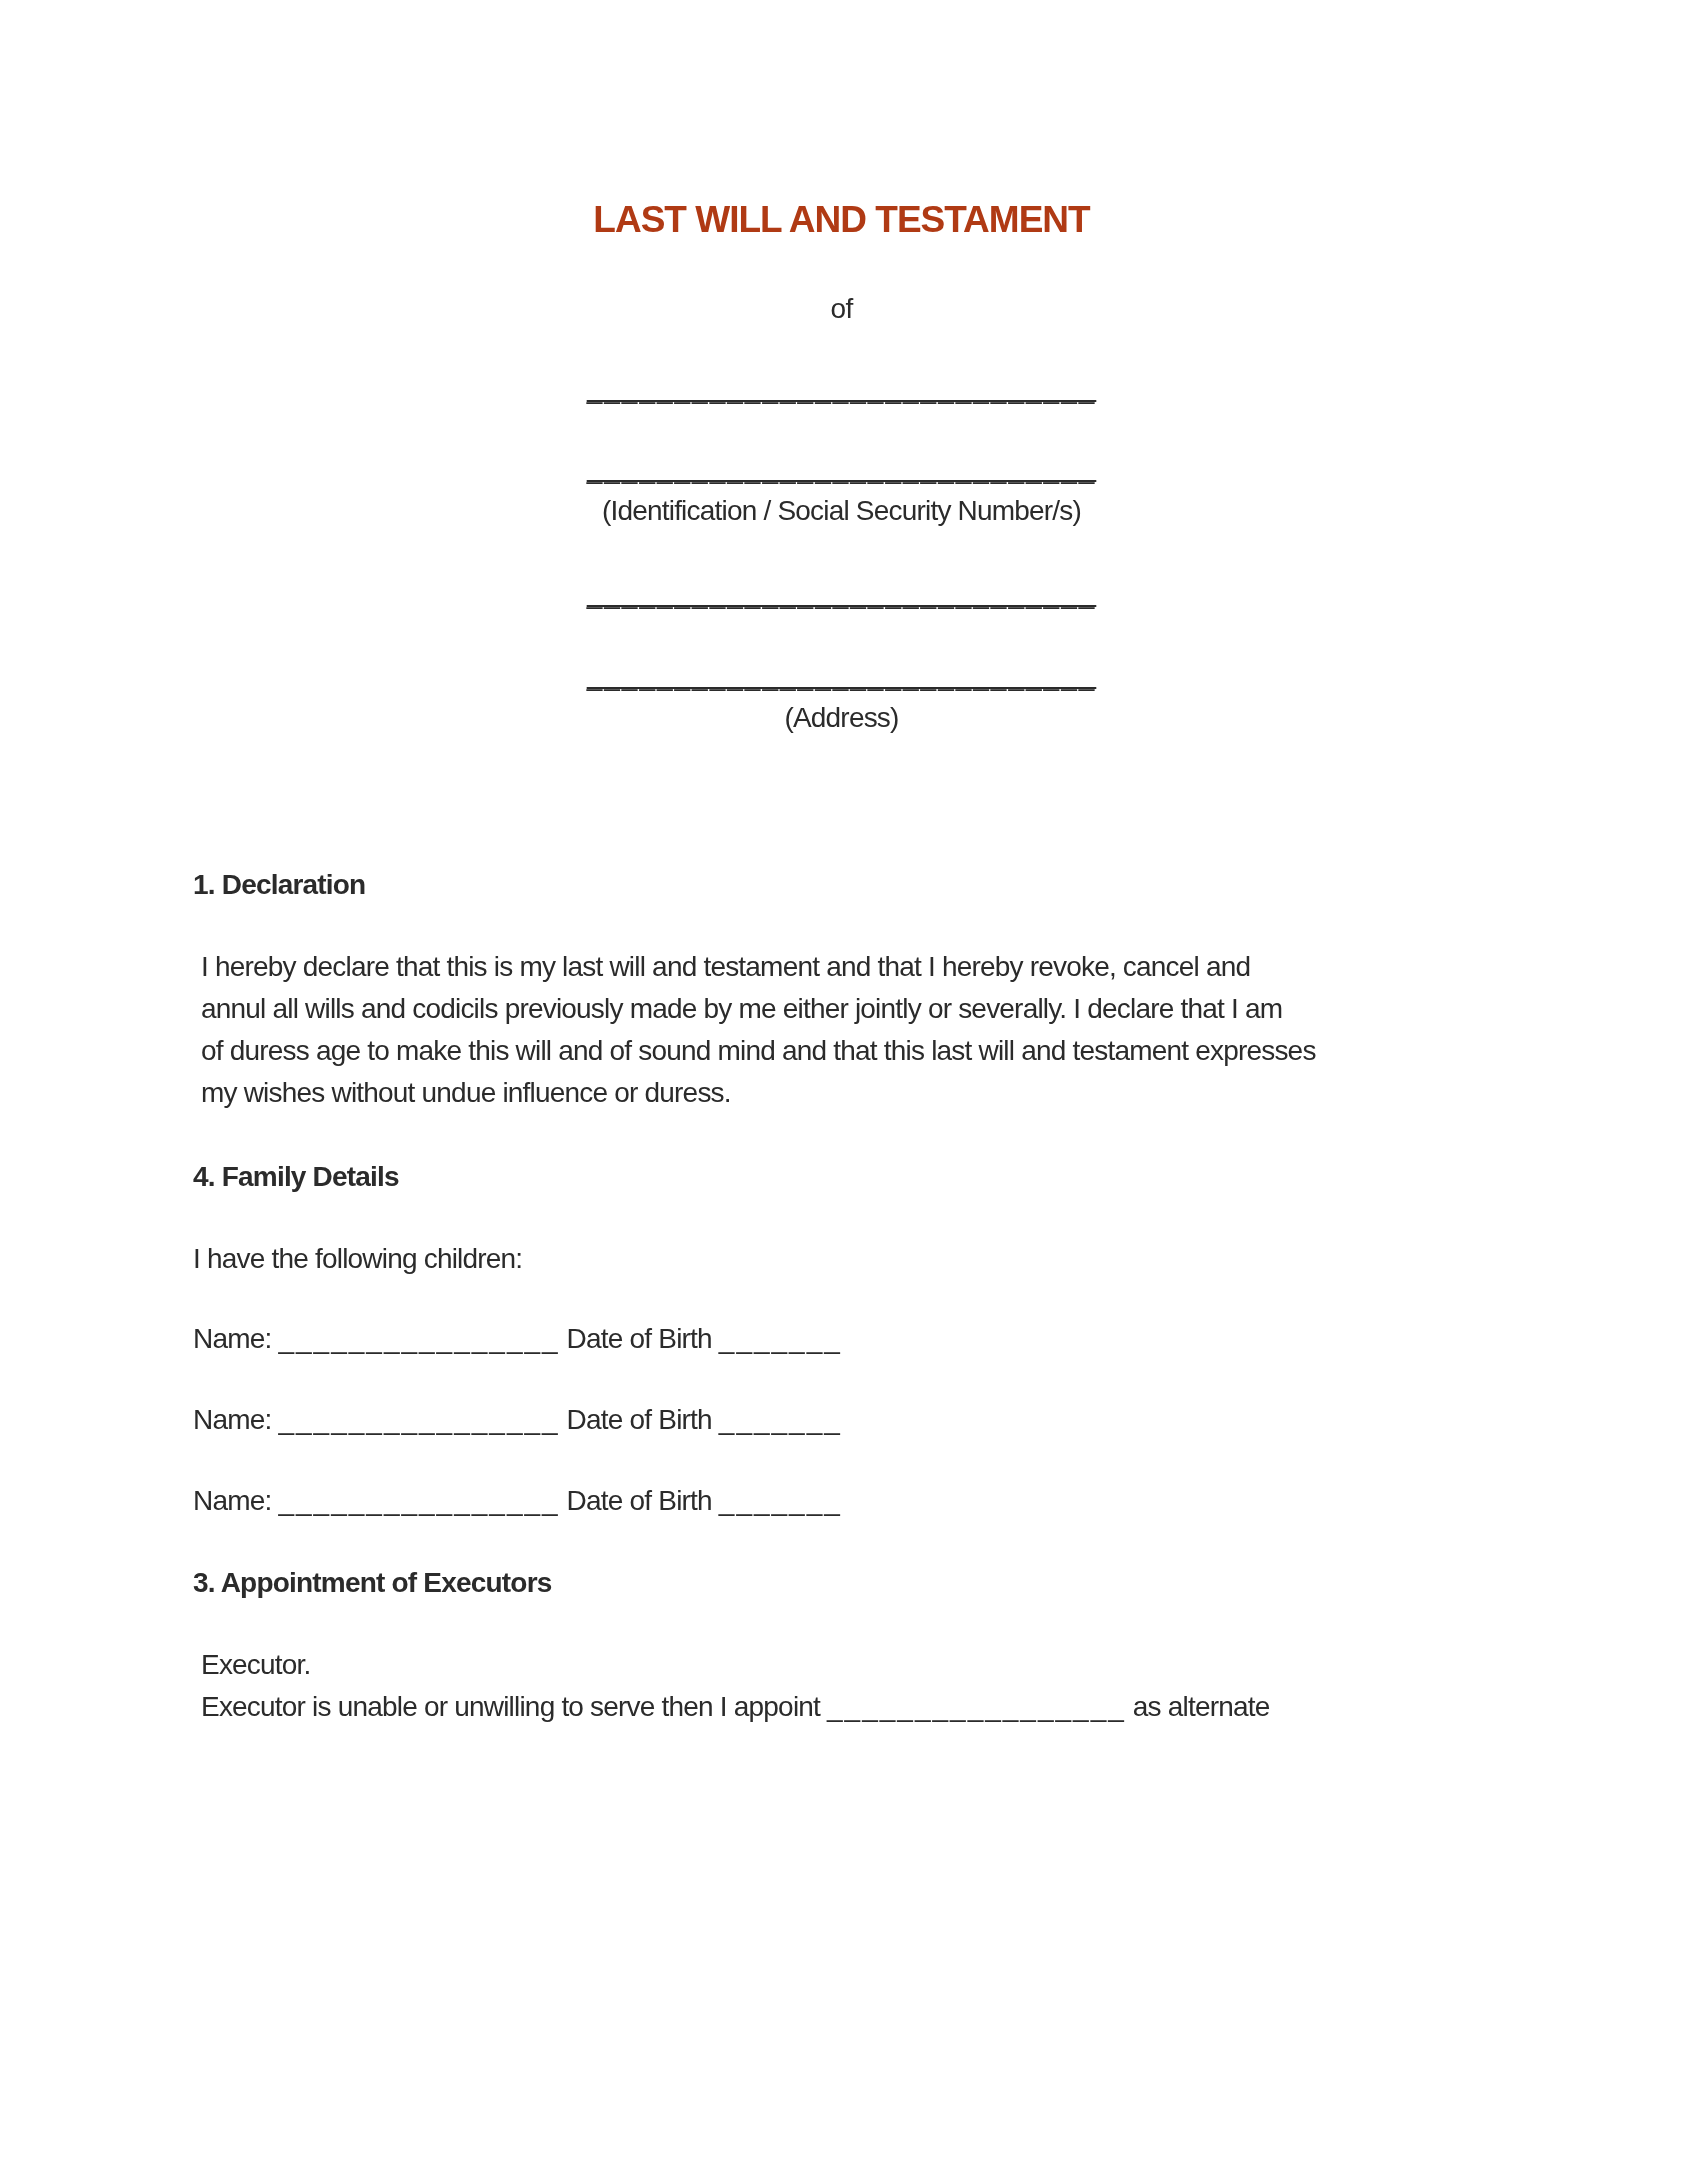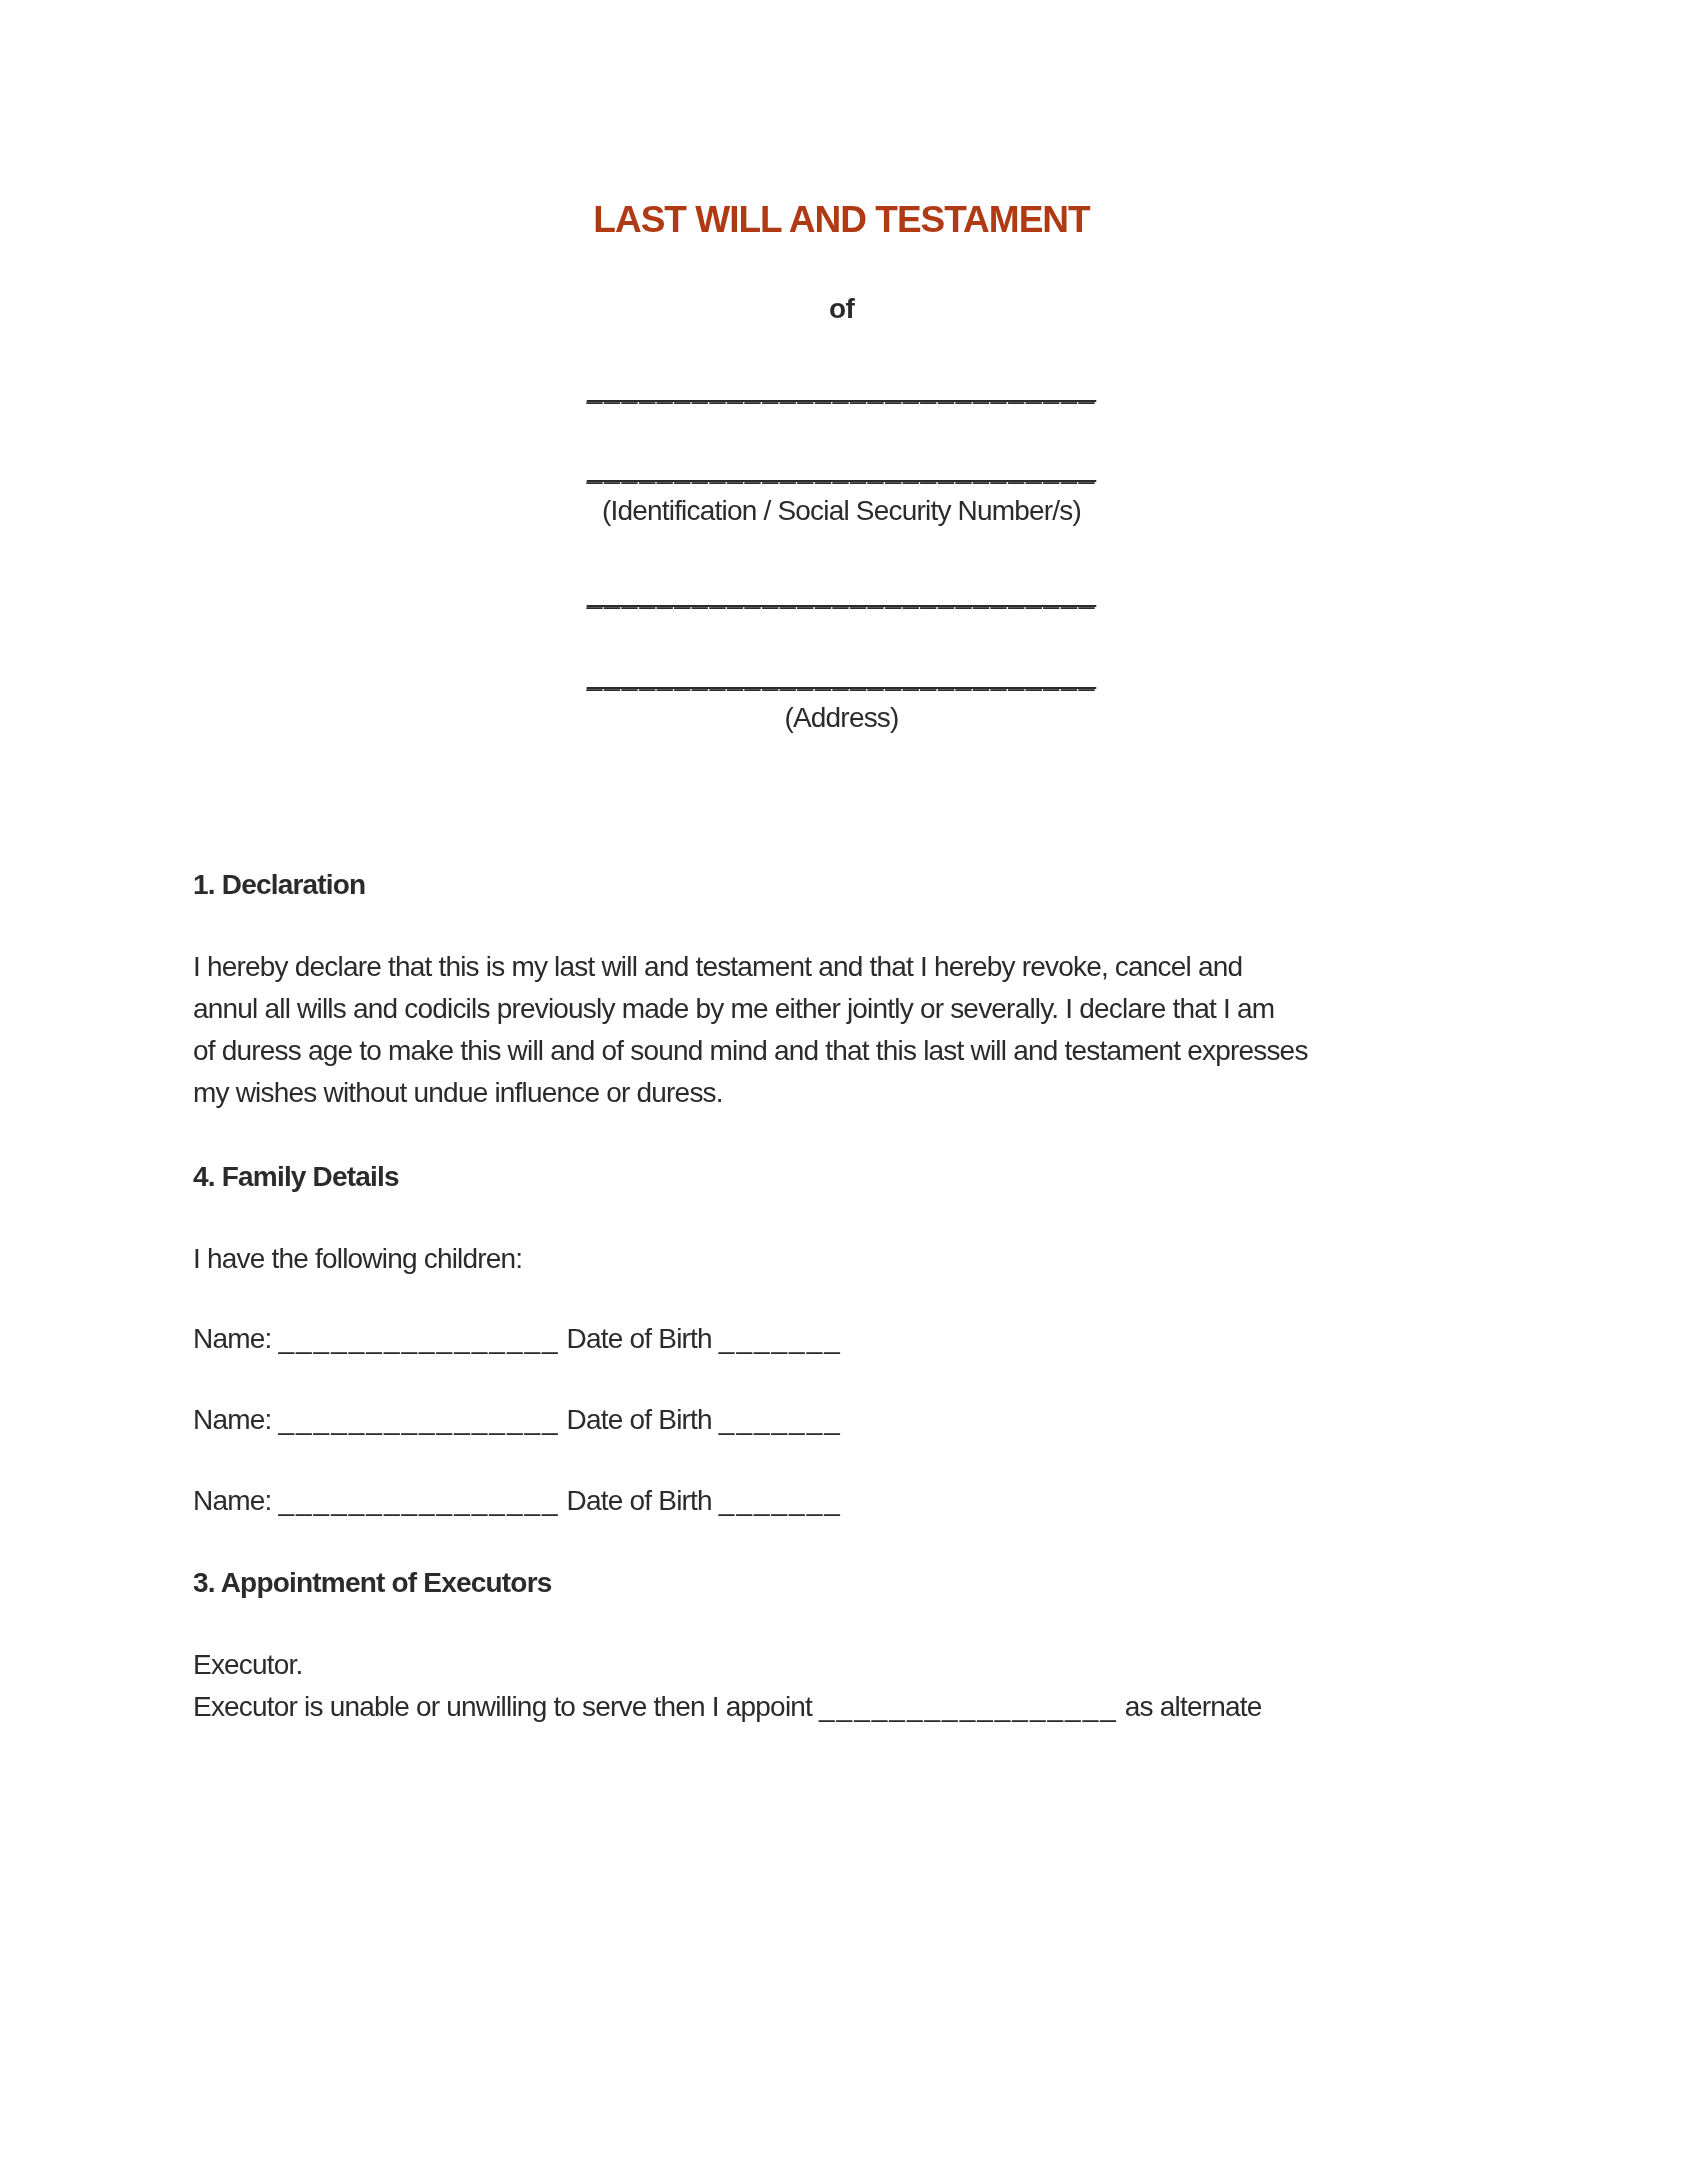--- a/index.html
+++ b/index.html
@@ -22,41 +22,41 @@
     text-align: center;
     font-size: 37px;
     line-height: 44px;
     font-weight: bold;
     letter-spacing: -1px;
     color: #B03A14;
     margin: 0 0 46px 0;
   }
   .doc-subtitle {
     text-align: center;
-    font-weight: bold;
+    font-weight: normal;
     margin: 0 0 38px 0;
   }
   .field { text-align: center; }
   .rule {
     letter-spacing: 2px;
     white-space: nowrap;
     color: #2b2b2b;
     text-decoration: underline;
   }
   .field-label { letter-spacing: -0.8px; }
   #field-full-names   { margin: 0 0 38px 0; }
   #field-identification { margin: 0 0 41px 0; }
   #field-address1     { margin: 0 0 40px 0; }
   #field-address2     { margin: 0 0 125px 0; }
   .section-heading {
     font-weight: bold;
     margin: 0 0 40px 0;
   }
   .paragraph { margin: 0 0 42px 0; }
-  .pline { white-space: nowrap; }
+  .pline { white-space: nowrap; margin-left: 8px; }
   .statement { margin: 0 0 40px 0; white-space: nowrap; }
   .children-intro { margin: 0 0 38px 0; }
   .name-row { margin: 0 0 39px 0; white-space: nowrap; }
   .name-row.last { margin-bottom: 40px; }
   .blank {
     letter-spacing: 2px;
     white-space: nowrap;
   }
   .clause-num { margin-right: 26px; }
 </style>

